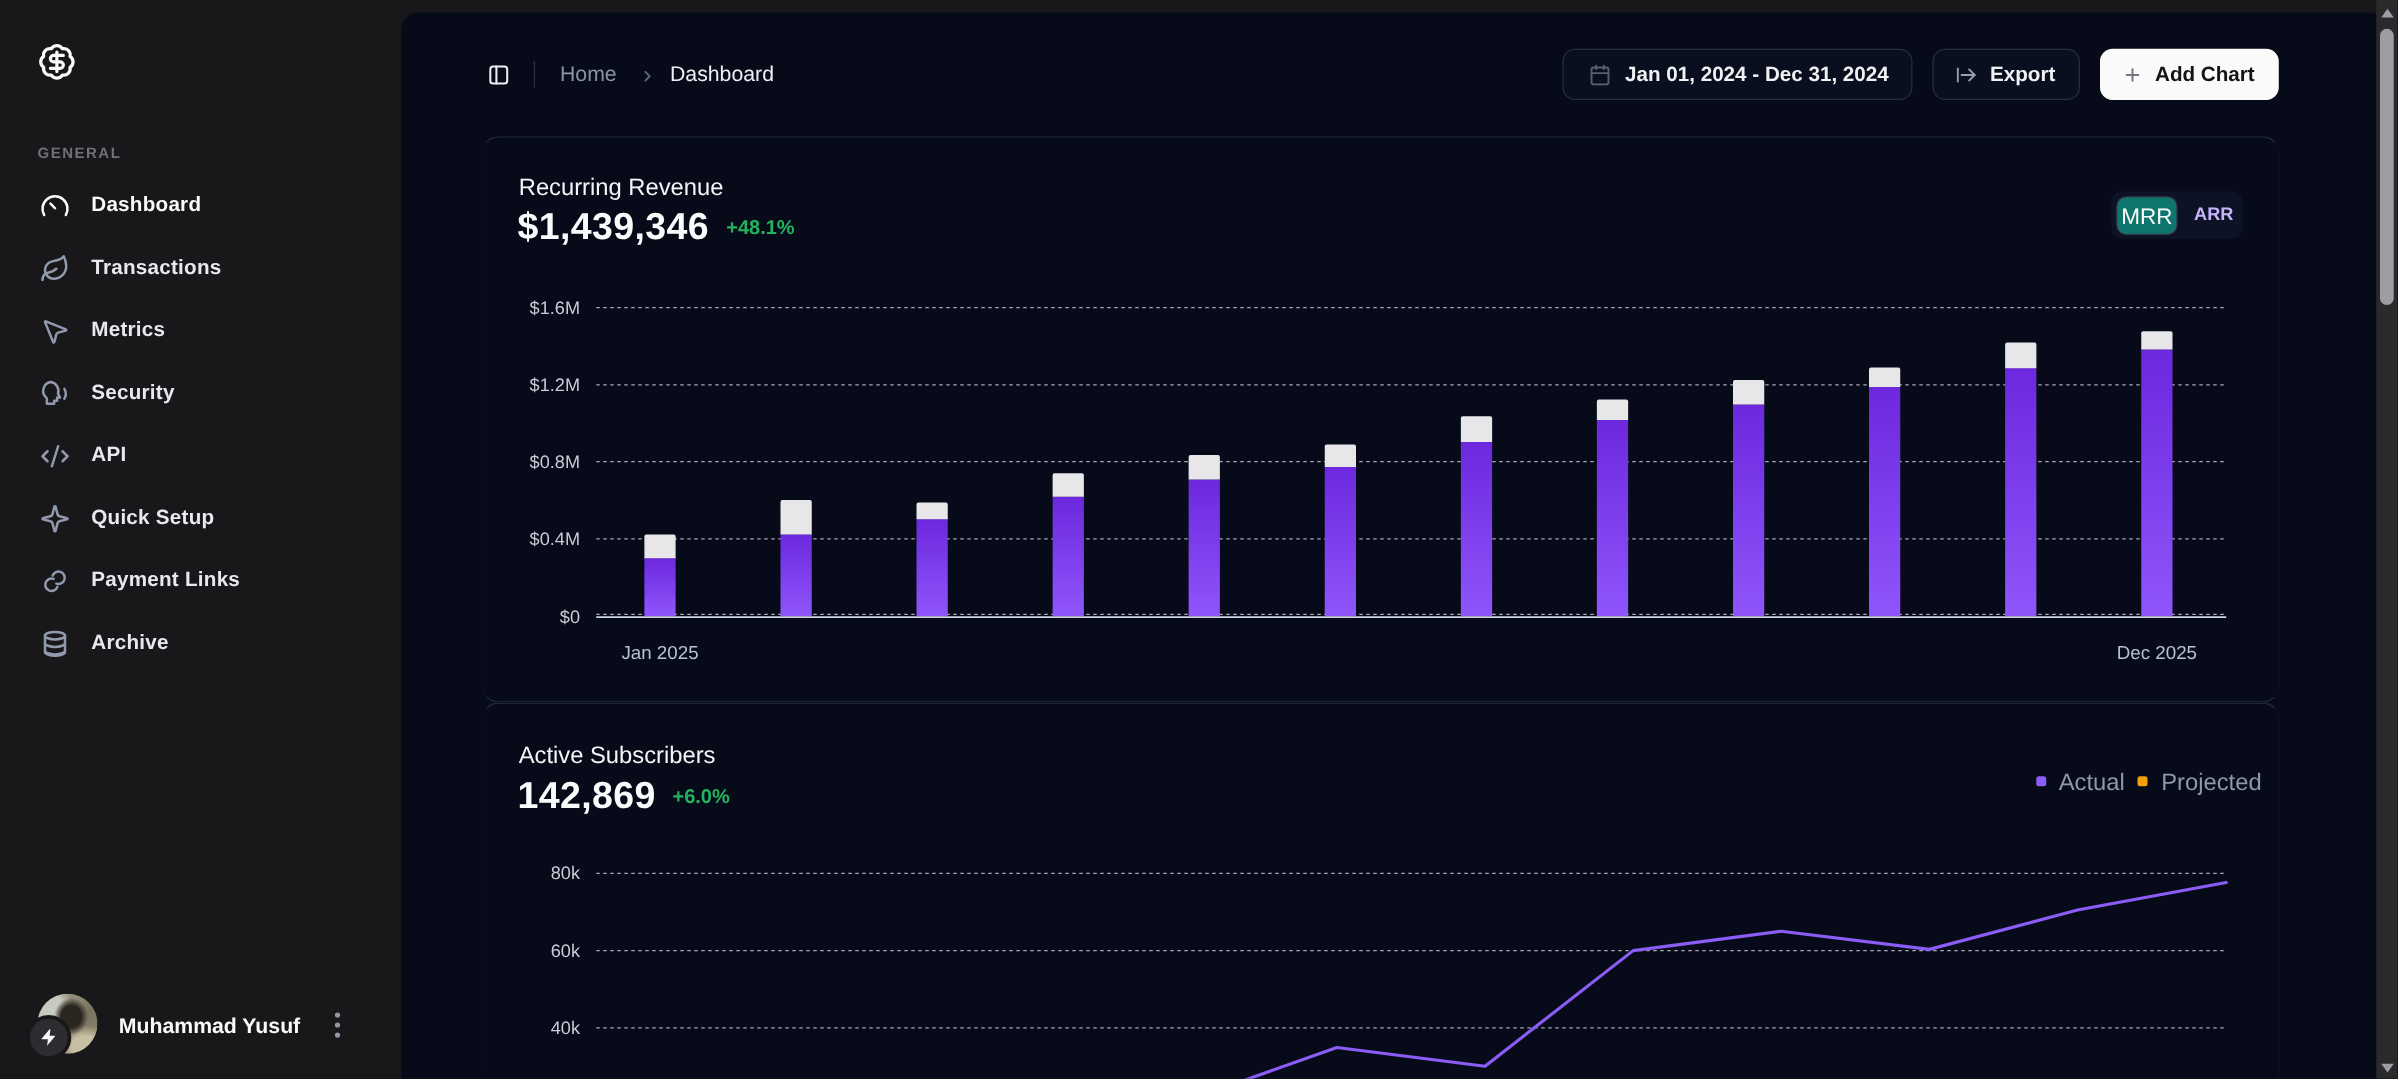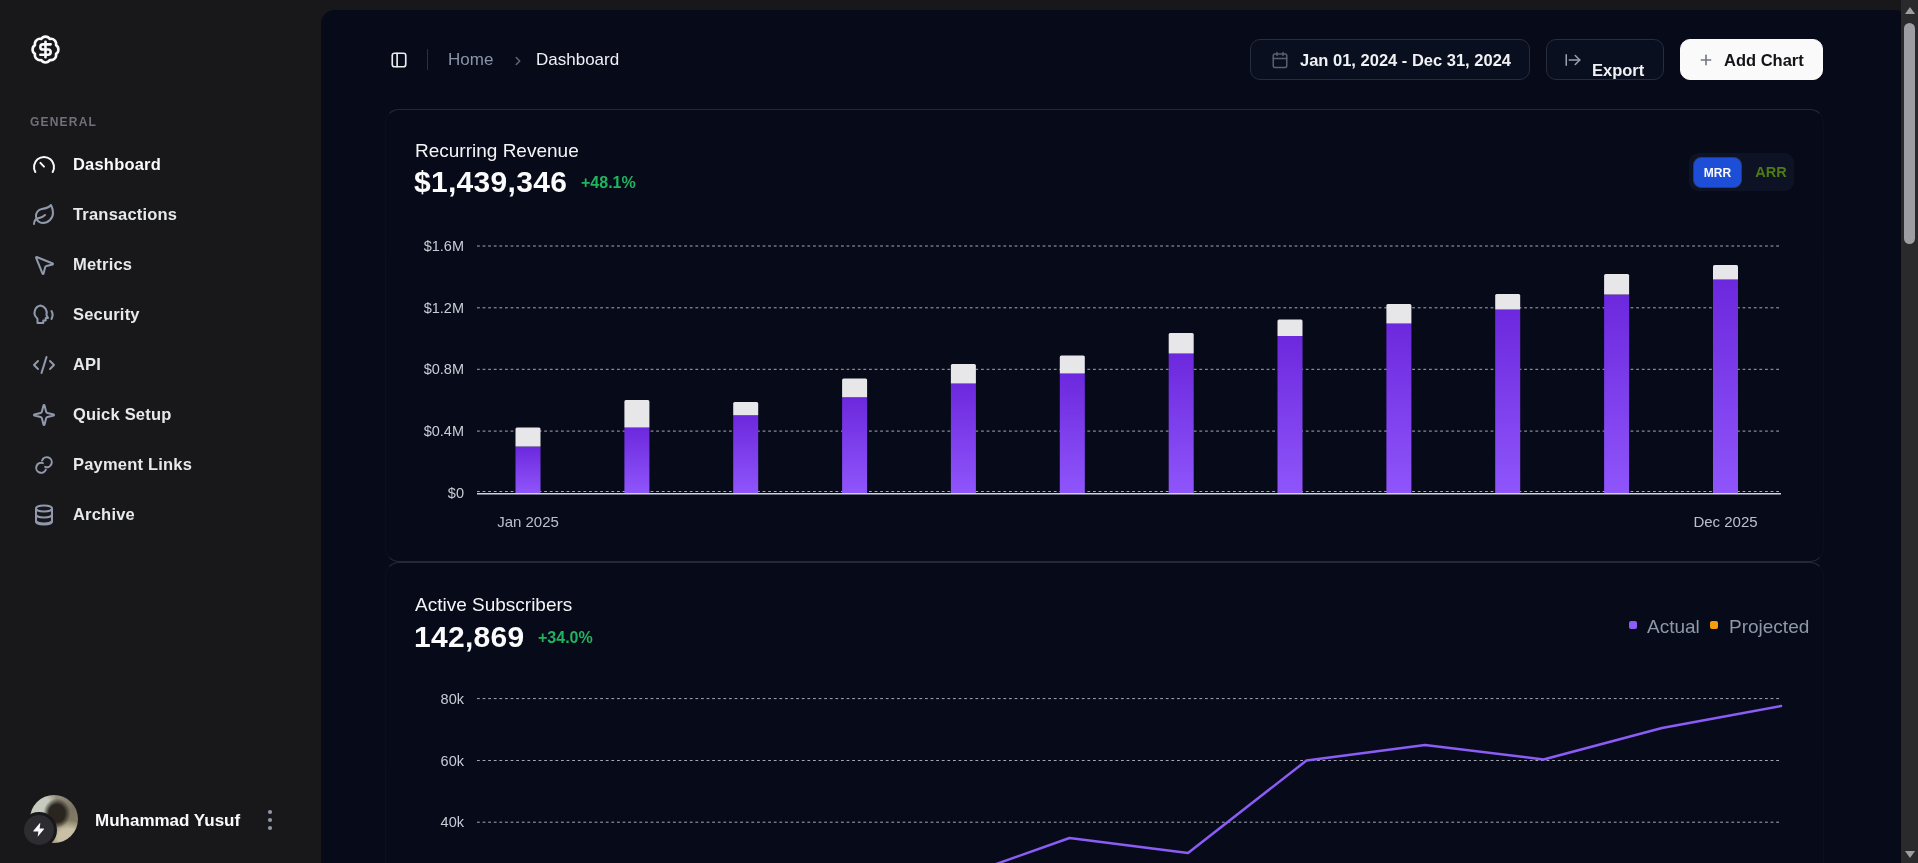--- a/index.html
+++ b/index.html
@@ -38,37 +38,37 @@
   #bc-home { position:absolute; left:127px; top:40px; font-size:17px; color:#8a93a6; }
   #bc-chev { position:absolute; left:190px; top:44px; width:14px; height:14px; color:#5d6576; }
   #bc-dash { position:absolute; left:215px; top:40px; font-size:17px; color:#eef0f3; }
 
   .btn { position:absolute; top:29px; height:41px; border:1px solid #272d3d; border-radius:10px; background:#0a0f20; }
   #btn-date { left:929px; width:280px; }
   #btn-date svg { position:absolute; left:20px; top:11px; width:18px; height:18px; color:#596070; }
   #btn-date span { position:absolute; left:49px; top:11px; font-size:16.5px; font-weight:700; color:#f0f1f3; white-space:nowrap; }
   #btn-export { left:1225px; width:118px; }
   #btn-export svg { position:absolute; left:17px; top:11px; width:18px; height:18px; color:#9aa1b0; }
-  #btn-export span { position:absolute; left:45px; top:11px; font-size:16.5px; font-weight:700; color:#f0f1f3;margin-top:10px; }
+  #btn-export span { position:absolute; left:45px; top:11px; font-size:16.5px; font-weight:700; color:#f0f1f3; }
   #btn-add { left:1359px; width:143px; background:#fafafa; border-color:#fafafa; }
   #btn-add svg { position:absolute; left:17px; top:12px; width:16px; height:16px; color:#717680; }
   #btn-add span { position:absolute; left:43px; top:11px; font-size:16.5px; font-weight:700; color:#131417; }
 
   
   .card { position:absolute; left:64px; width:1439px; border:1px solid; border-color:rgba(152,166,196,0.20) rgba(152,166,196,0.03) rgba(152,166,196,0.20) rgba(152,166,196,0.03); border-radius:14px; }
   #card1 { top:99px; height:453px; }
   #card2 { top:552px; height:420px; border-bottom:none; }
   .ctitle { position:absolute; left:29px; font-size:19px; font-weight:400; color:#f4f5f7; }
   .cvalue { position:absolute; left:28px; font-size:30px; font-weight:700; color:#fbfbfc; letter-spacing:0.3px; }
   .cdelta { position:absolute; font-size:16px; font-weight:700; color:#22b35f; }
 
   
   #toggle { position:absolute; left:1303px; top:43px; width:105px; height:38px; background:#0d1225; border-radius:9px; }
-  #tog-mrr { position:absolute; left:4px; top:3.5px; width:49px; height:31px; background:#1d4ed8; border:1px solid #353b4b; border-radius:8px; text-align:center; line-height:30px; font-size:12px; font-weight:700; color:#fafafa; }
-  #tog-arr { position:absolute; left:62px; top:4px; width:40px; height:30px; text-align:center; line-height:30px; font-size:14.5px; font-weight:700; color:#4d7c0f; }
+  #tog-mrr { position:absolute; left:4px; top:3.5px; width:49px; height:31px; background:#0f766e; border:1px solid #353b4b; border-radius:8px; text-align:center; line-height:30px; font-size:18px; font-weight:400; color:#fafafa; }
+  #tog-arr { position:absolute; left:62px; top:4px; width:40px; height:30px; text-align:center; line-height:30px; font-size:14.5px; font-weight:700; color:#c4b5fd; }
 
   
   #legend { position:absolute; left:1238px; top:53px; width:180px; height:16px; }
   .lsq { position:absolute; top:5px; width:8px; height:8px; border-radius:2px; }
   .llbl { position:absolute; top:0; font-size:19px; color:#8f97a8; }
 
   
   #sb-track { position:absolute; left:1901px; top:0; width:17px; height:863px; background:#2a2a2d; }
   #sb-thumb { position:absolute; left:1904px; top:23px; width:11px; height:221px; background:#9d9da3; border-radius:5.5px; }
   .sb-arrow { position:absolute; left:1904.5px; width:0; height:0; border-left:5px solid transparent; border-right:5px solid transparent; }
@@ -246,21 +246,21 @@
       <path d="M1327.0 169.5 v-13.0 a1.5 1.5 0 0 1 1.5-1.5 h22 a1.5 1.5 0 0 1 1.5 1.5 v13.0 z" fill="#e7e7ea"></path>
       <line x1="91" y1="383.7" x2="1395" y2="383.7" stroke="#ccd3dd" stroke-width="1.4"></line>
       <text x="142" y="417" text-anchor="middle" font-size="15" fill="#b9c0cc">Jan 2025</text>
       <text x="1339.5" y="417" text-anchor="middle" font-size="15" fill="#b9c0cc">Dec 2025</text>
       </svg>
     </div>
 
     <div class="card" id="card2">
       <div class="ctitle" style="top:31px;">Active Subscribers</div>
       <div class="cvalue" style="top:57px;">142,869</div>
-      <div class="cdelta" style="left:152px; top:66px;">+34.0%</div>
+      <div class="cdelta" style="left:152px; top:66px;">+6.0%</div>
       <div id="legend">
         <div class="lsq" style="left:5px; background:#8b5cf6;"></div>
         <div class="llbl" style="left:23px;">Actual</div>
         <div class="lsq" style="left:86px; background:#f59e0b;"></div>
         <div class="llbl" style="left:105px;">Projected</div>
       </div>
       <svg id="chart2" style="position:absolute;left:0;top:2px;" width="1437" height="418" viewBox="0 0 1437 418">
       <line x1="91" y1="133.6" x2="1395" y2="133.6" stroke="rgba(240,244,250,0.68)" stroke-width="1" stroke-dasharray="2.8 2.8"></line>
       <text x="78" y="138.6" text-anchor="end" font-size="14.5" fill="#c7ccd6">80k</text>
       <line x1="91" y1="195.5" x2="1395" y2="195.5" stroke="rgba(240,244,250,0.68)" stroke-width="1" stroke-dasharray="2.8 2.8"></line>

